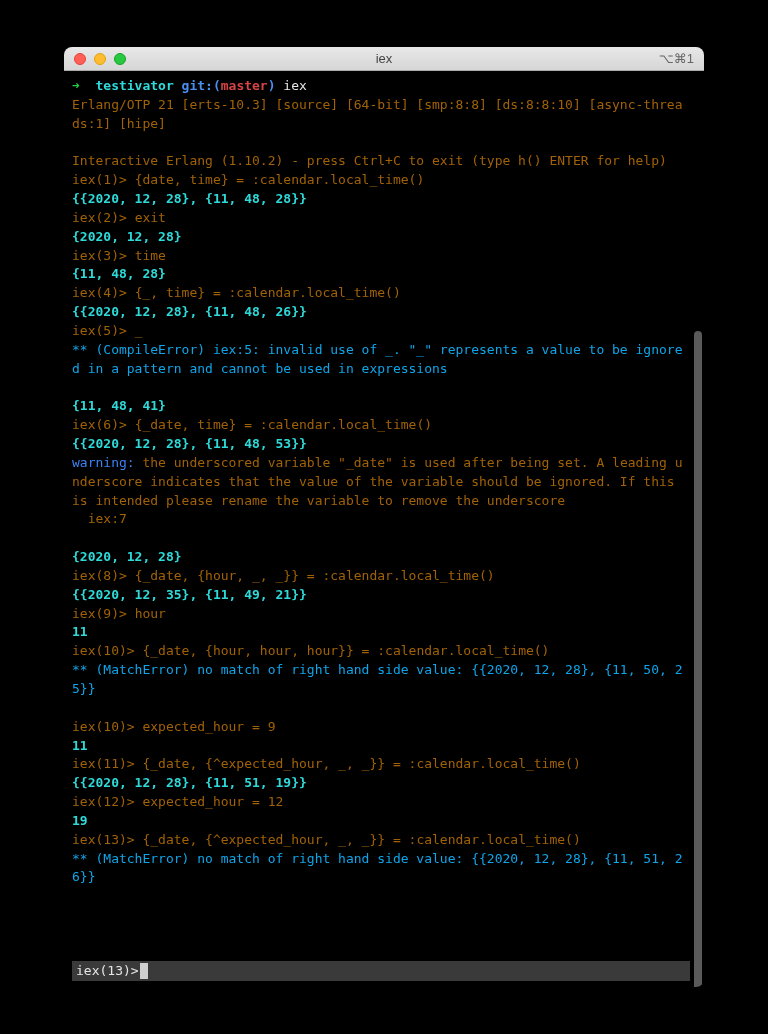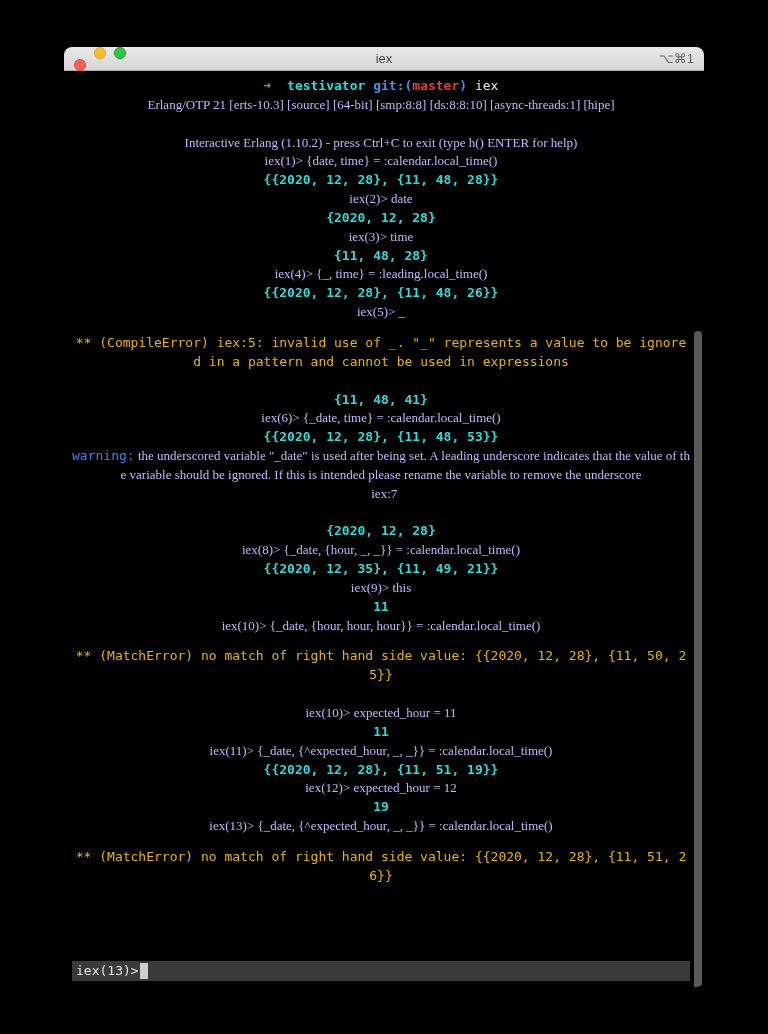--- a/index.html
+++ b/index.html
@@ -70,31 +70,30 @@
     overflow: hidden;
     position: relative;
   }
   .scroll-area {
     position: absolute;
     left: 8px;
     right: 14px;
     top: 6px;
     bottom: 28px;
     overflow: hidden;
-    text-align: center;
   }
   .line { white-space: pre-wrap; word-break: break-all; }
   .bold { font-weight: bold; }
   .cyan { color: #2fdada; }
-  .red { color: #eab308; margin-top: 12px; }
+  .red { color: #0ea5e9; }
   .yellow { color: #3b82f6; }
   .green { color: #28c840; }
   .blue { color: #4a8ff0; }
   .white { color: #e6e6e6; }
-  .dim { color: #c4b5fd; font-family: Liberation Serif, serif; }
+  .dim { color: #a16207; }
   .arrow { color: #28c840; }
   .master { color: #d64545; }
   .statusbar {
     position: absolute;
     left: 8px;
     right: 14px;
     bottom: 6px;
     height: 20px;
     background: #3a3a3a;
     color: #e6e6e6;
@@ -142,54 +141,54 @@
 
       <div class="line"><span class="arrow bold">➜</span>  <span class="cyan bold">testivator</span> <span class="blue bold">git:(</span><span class="master bold">master</span><span class="blue bold">)</span> <span class="white">iex</span></div>
 
       <div class="line dim">Erlang/OTP 21 [erts-10.3] [source] [64-bit] [smp:8:8] [ds:8:8:10] [async-threads:1] [hipe]</div>
       <div class="line">&nbsp;</div>
       <div class="line dim">Interactive Erlang (1.10.2) - press Ctrl+C to exit (type h() ENTER for help)</div>
 
       <div class="line"><span class="dim">iex(1)&gt; </span><span class="dim">{date, time} = :calendar.local_time()</span></div>
       <div class="line cyan bold">{{2020, 12, 28}, {11, 48, 28}}</div>
 
-      <div class="line"><span class="dim">iex(2)&gt; </span><span class="dim">date</span></div>
+      <div class="line"><span class="dim">iex(2)&gt; </span><span class="dim">exit</span></div>
       <div class="line cyan bold">{2020, 12, 28}</div>
 
       <div class="line"><span class="dim">iex(3)&gt; </span><span class="dim">time</span></div>
       <div class="line cyan bold">{11, 48, 28}</div>
 
-      <div class="line"><span class="dim">iex(4)&gt; </span><span class="dim">{_, time} = :leading.local_time()</span></div>
+      <div class="line"><span class="dim">iex(4)&gt; </span><span class="dim">{_, time} = :calendar.local_time()</span></div>
       <div class="line cyan bold">{{2020, 12, 28}, {11, 48, 26}}</div>
 
       <div class="line"><span class="dim">iex(5)&gt; </span><span class="dim">_</span></div>
       <div class="line red">** (CompileError) iex:5: invalid use of _. "_" represents a value to be ignored in a pattern and cannot be used in expressions</div>
       <div class="line">&nbsp;</div>
 
       <div class="line cyan bold">{11, 48, 41}</div>
 
       <div class="line"><span class="dim">iex(6)&gt; </span><span class="dim">{_date, time} = :calendar.local_time()</span></div>
       <div class="line cyan bold">{{2020, 12, 28}, {11, 48, 53}}</div>
 
       <div class="line"><span class="yellow">warning:</span><span class="dim"> the underscored variable "_date" is used after being set. A leading underscore indicates that the value of the variable should be ignored. If this is intended please rename the variable to remove the underscore</span></div>
       <div class="line dim">  iex:7</div>
       <div class="line">&nbsp;</div>
       <div class="line cyan bold">{2020, 12, 28}</div>
 
       <div class="line"><span class="dim">iex(8)&gt; </span><span class="dim">{_date, {hour, _, _}} = :calendar.local_time()</span></div>
       <div class="line cyan bold">{{2020, 12, 35}, {11, 49, 21}}</div>
 
-      <div class="line"><span class="dim">iex(9)&gt; </span><span class="dim">this</span></div>
+      <div class="line"><span class="dim">iex(9)&gt; </span><span class="dim">hour</span></div>
       <div class="line cyan bold">11</div>
 
       <div class="line"><span class="dim">iex(10)&gt; </span><span class="dim">{_date, {hour, hour, hour}} = :calendar.local_time()</span></div>
       <div class="line red">** (MatchError) no match of right hand side value: {{2020, 12, 28}, {11, 50, 25}}</div>
       <div class="line">&nbsp;</div>
 
-      <div class="line"><span class="dim">iex(10)&gt; </span><span class="dim">expected_hour = 11</span></div>
+      <div class="line"><span class="dim">iex(10)&gt; </span><span class="dim">expected_hour = 9</span></div>
       <div class="line cyan bold">11</div>
 
       <div class="line"><span class="dim">iex(11)&gt; </span><span class="dim">{_date, {^expected_hour, _, _}} = :calendar.local_time()</span></div>
       <div class="line cyan bold">{{2020, 12, 28}, {11, 51, 19}}</div>
 
       <div class="line"><span class="dim">iex(12)&gt; </span><span class="dim">expected_hour = 12</span></div>
       <div class="line cyan bold">19</div>
 
       <div class="line"><span class="dim">iex(13)&gt; </span><span class="dim">{_date, {^expected_hour, _, _}} = :calendar.local_time()</span></div>
       <div class="line red">** (MatchError) no match of right hand side value: {{2020, 12, 28}, {11, 51, 26}}</div>

